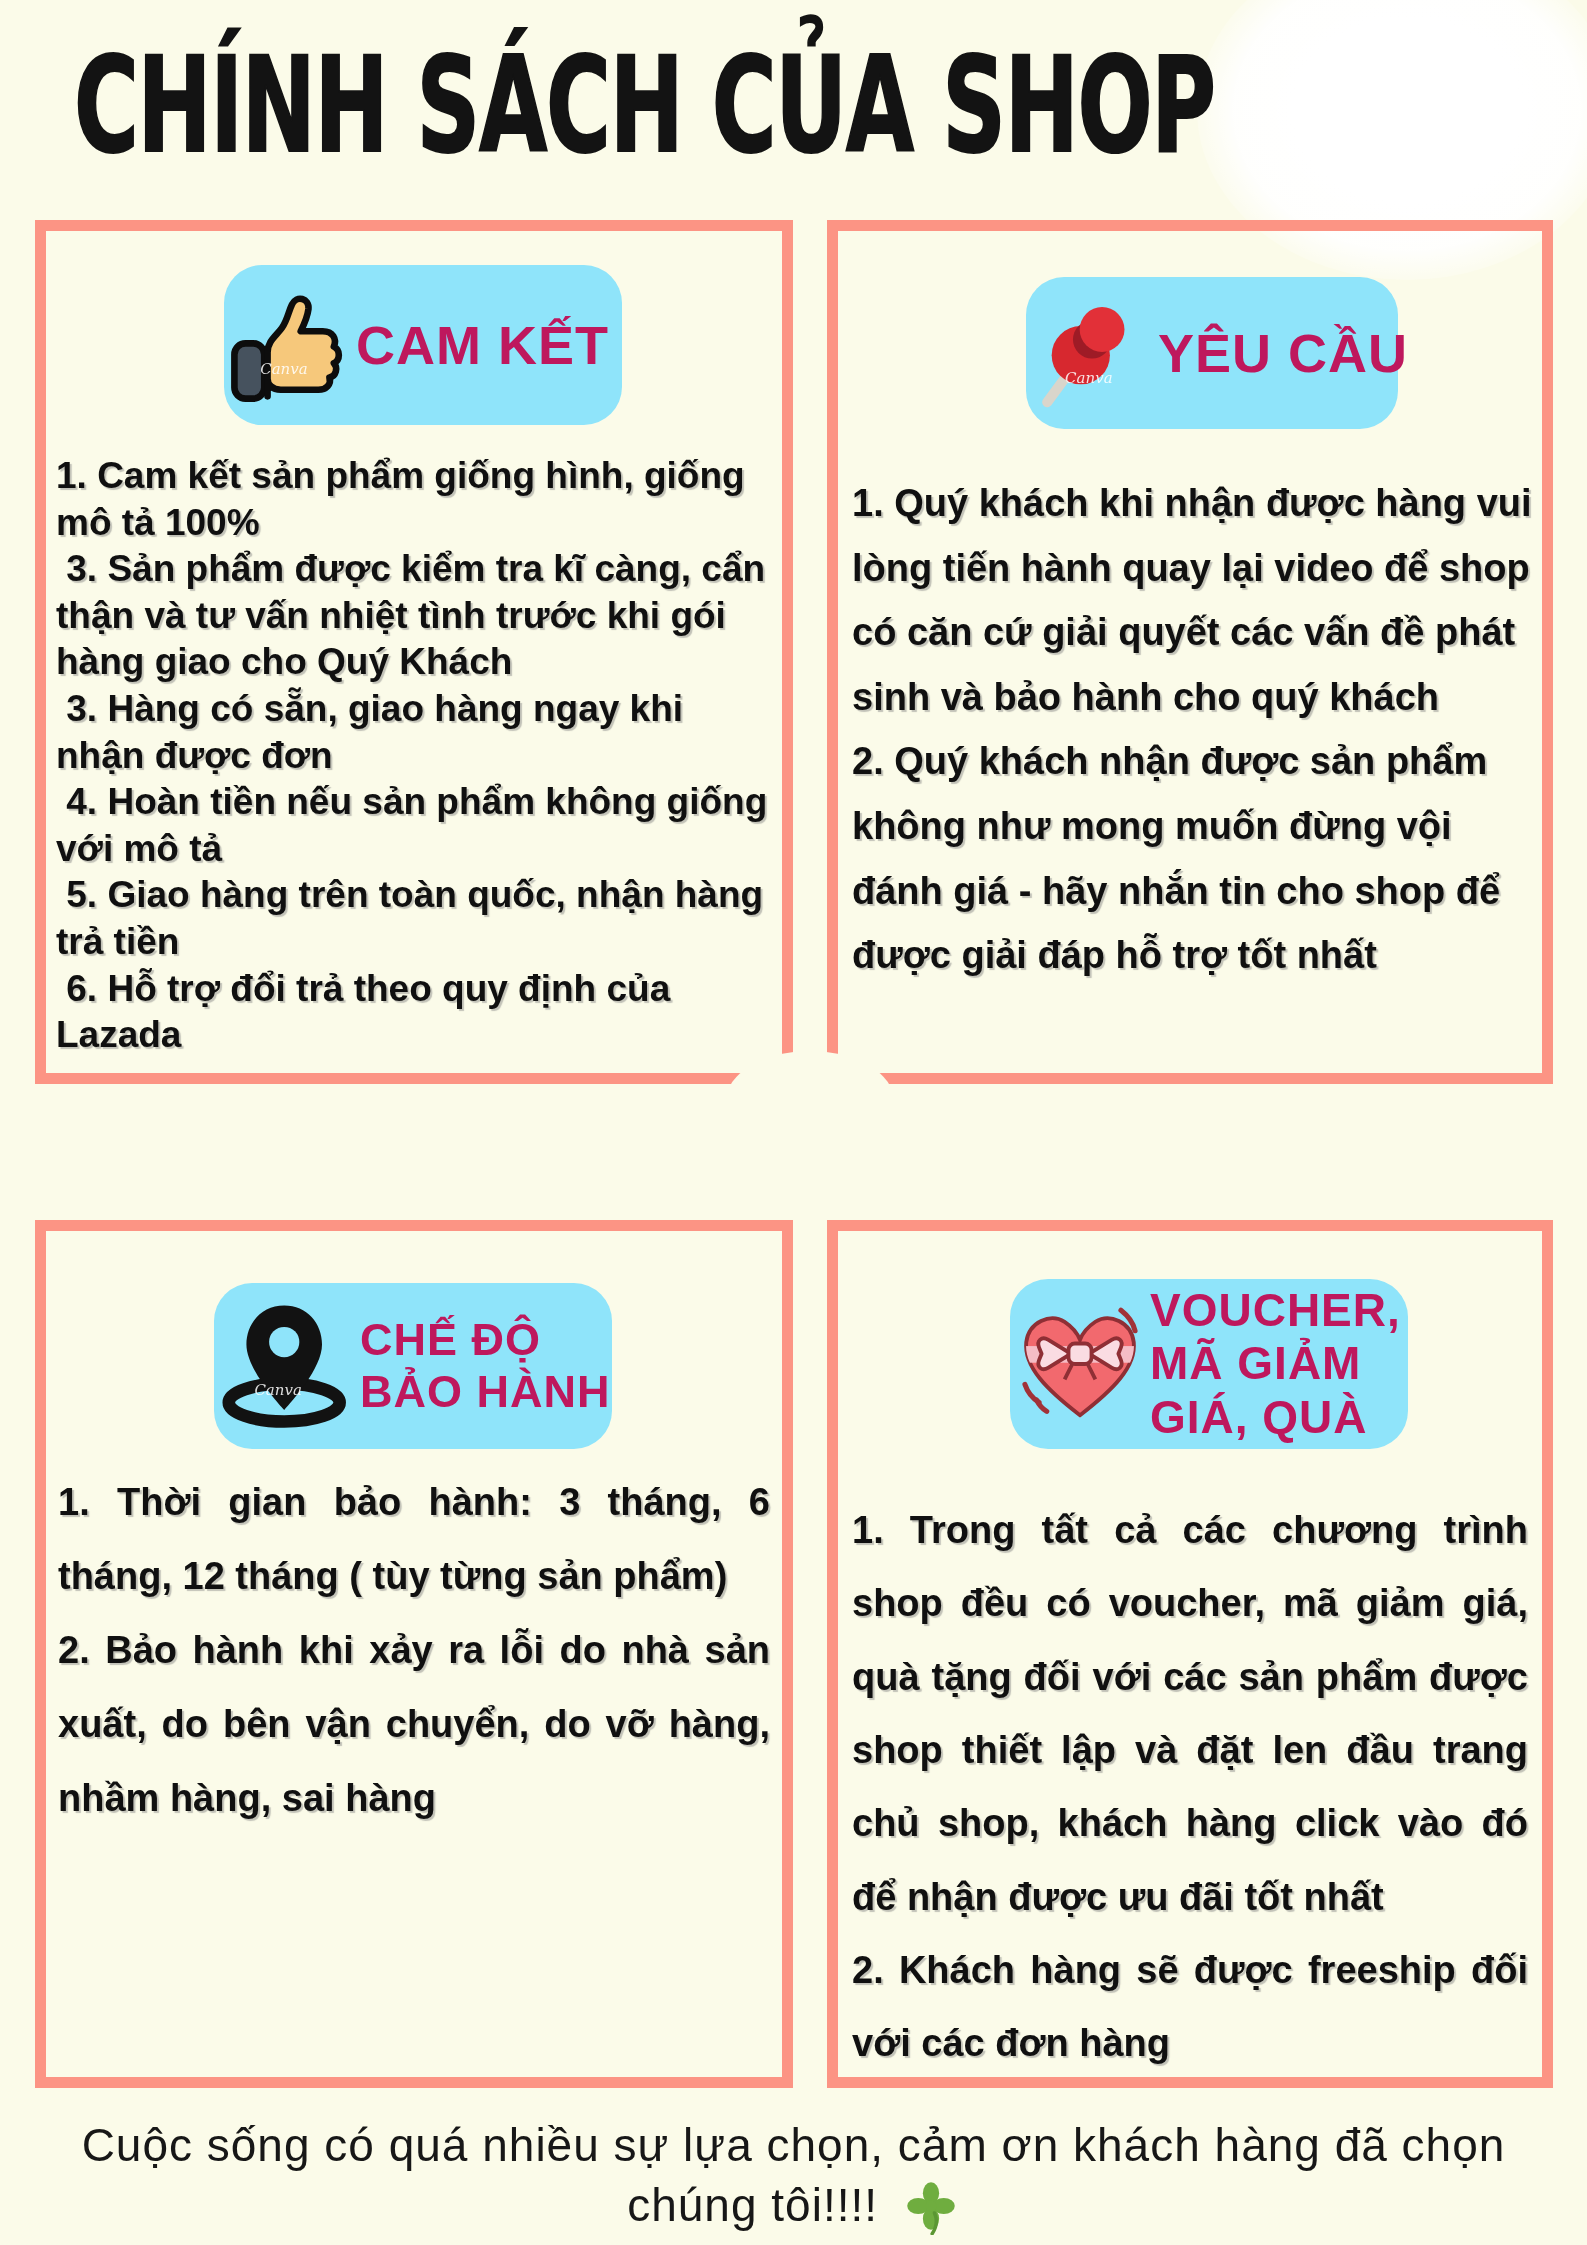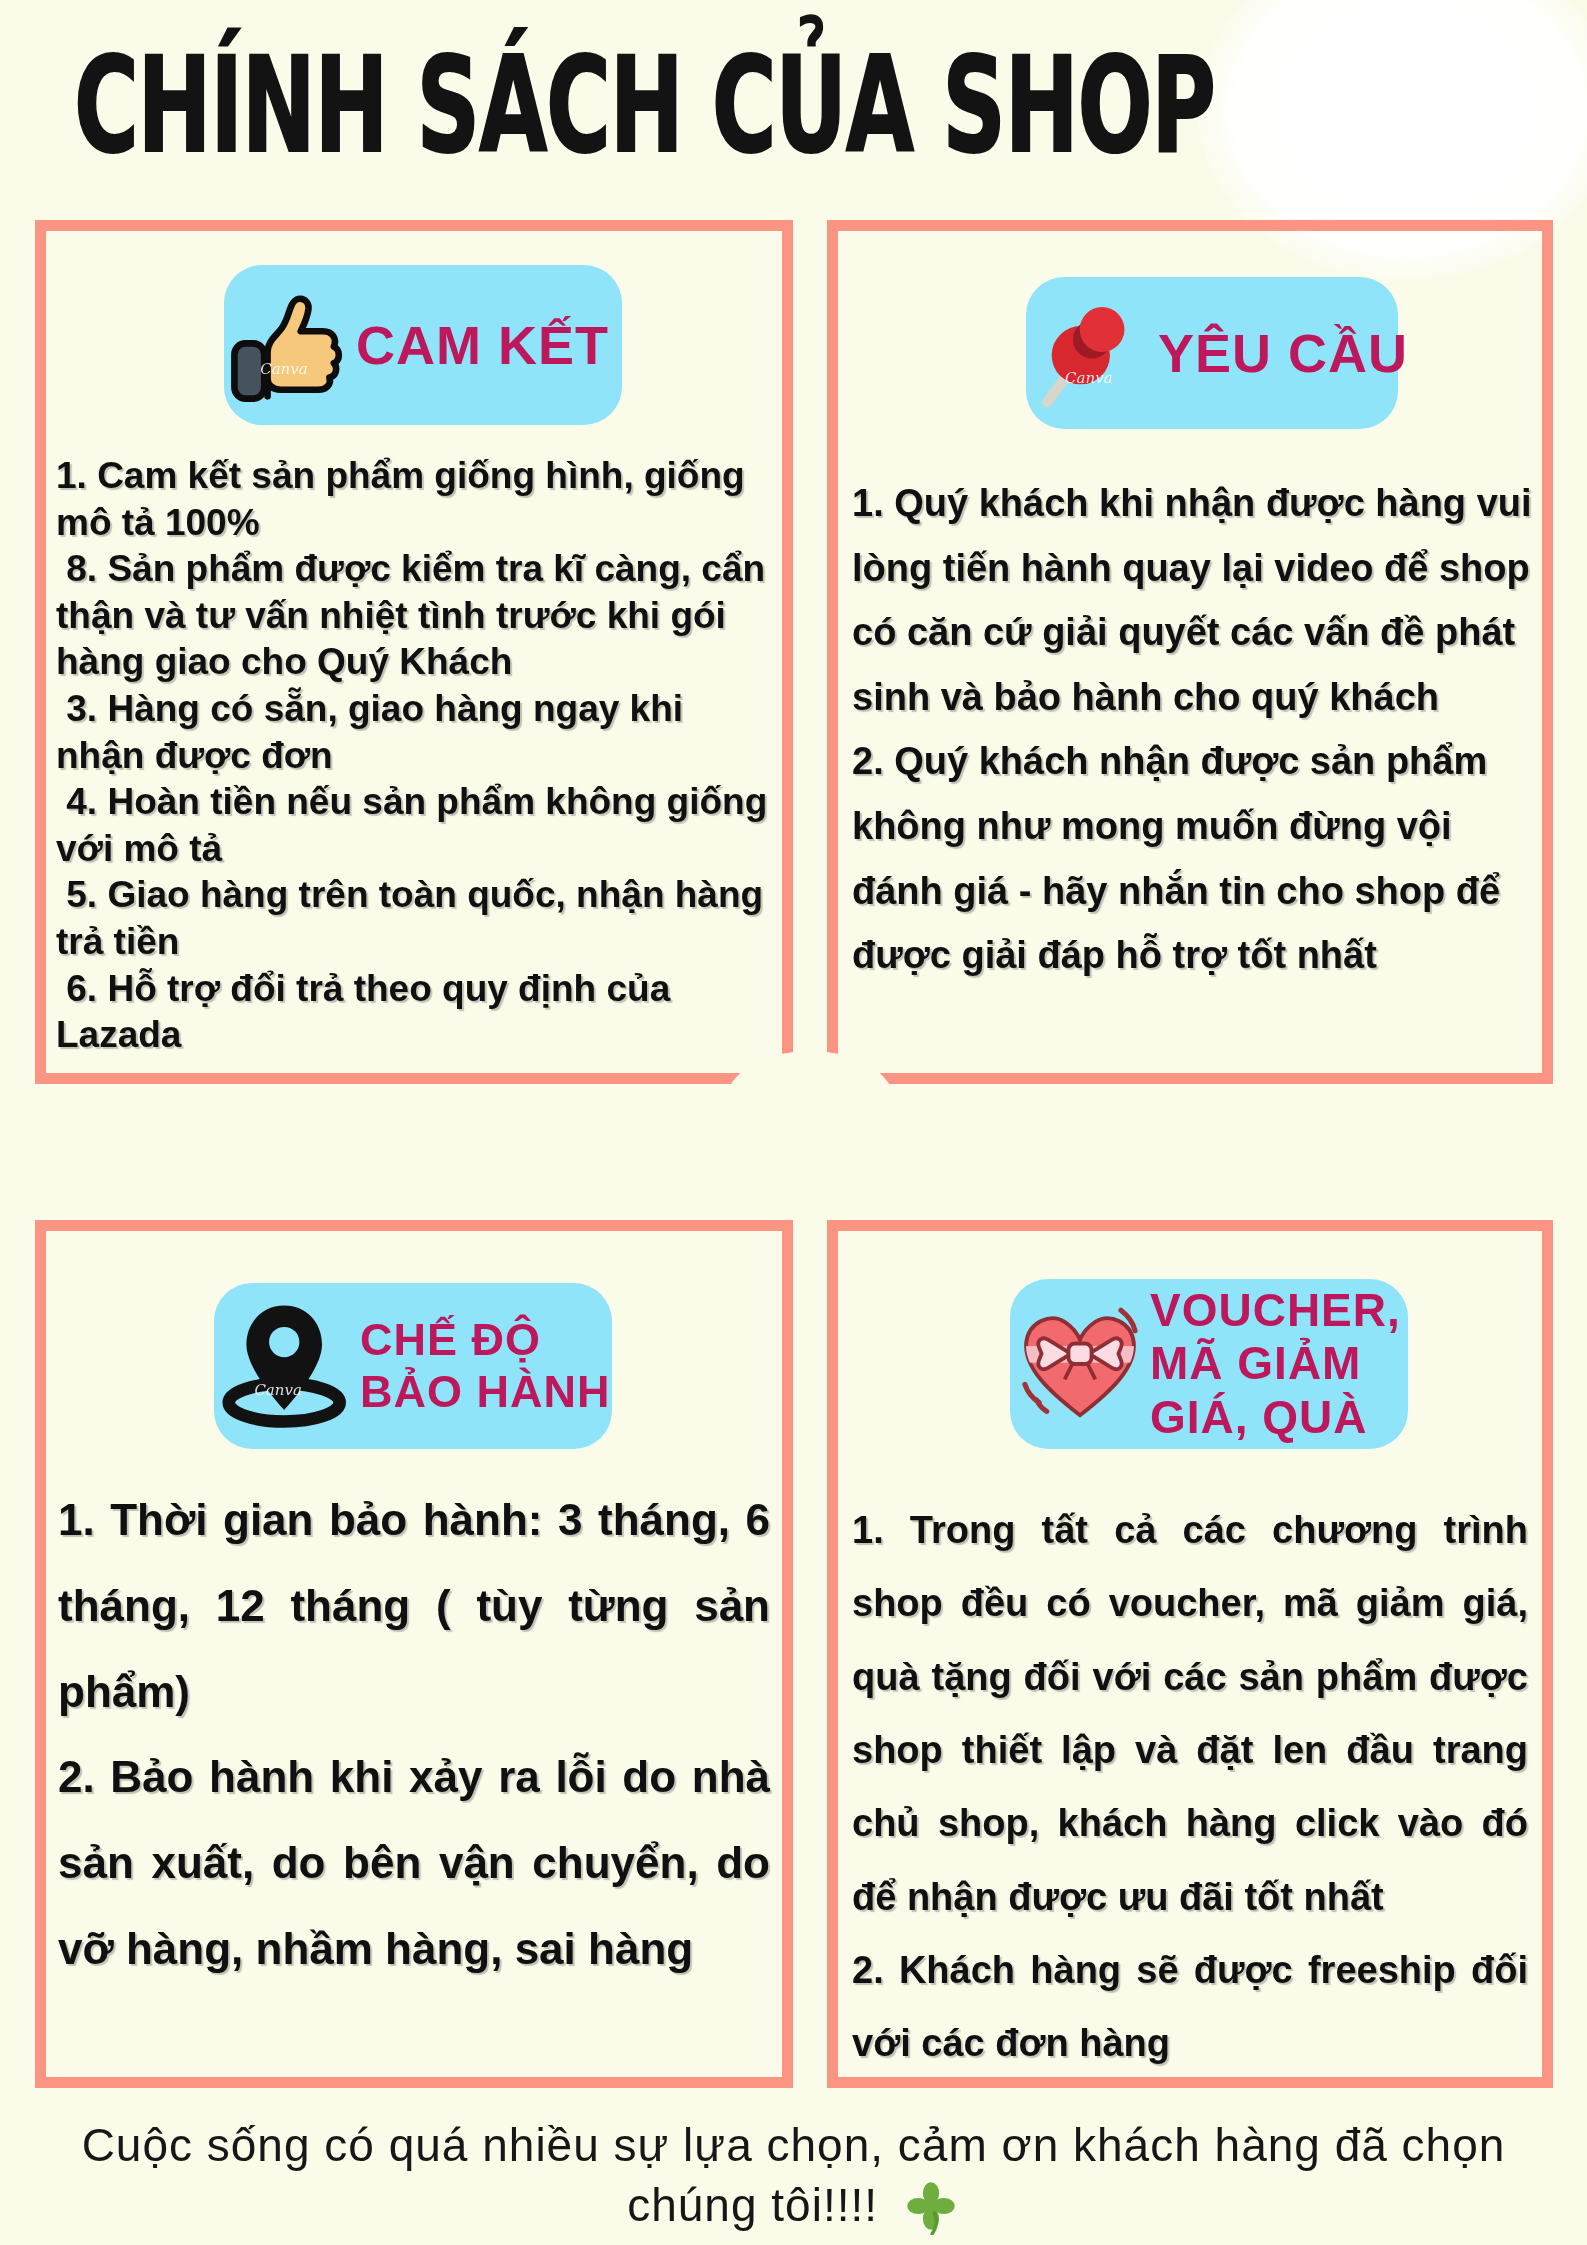--- a/index.html
+++ b/index.html
@@ -72,21 +72,21 @@
     display: flex; flex-direction: column; align-items: flex-start;
     white-space: normal; line-height: 1.16; text-align: center;
   }
   #badge3 .badge-title { font-size: 45px; margin-left: 2px; }
   #badge4 .badge-title { font-size: 46px; margin-left: 6px; }
   .policy-text { position: absolute; font-weight: bold; color: #101010; }
   .policy-text p { margin: 0; text-shadow: 2px 2px 1px rgba(125,125,125,0.45); }
   #text1 { left: 10px; right: 10px; top: 222px; font-size: 37px; line-height: 1.26; }
   #text1 p { white-space: pre-wrap; }
   #text2 { left: 14px; right: 8px;  top: 240px; font-size: 38px; line-height: 1.70; }
-  #text3 { left: 12px; right: 12px; top: 246px; font-size: 44px; line-height: 1.95; text-align: justify; }
+  #text3 { left: 12px; right: 12px; top: 234px; font-size: 38px; line-height: 1.95; text-align: justify; }
   #text4 { left: 14px; right: 14px; top: 263px; font-size: 38px; line-height: 1.93; text-align: justify; }
   .footer {
     position: absolute; left: 0; width: 100%; top: 2116px;
     text-align: center; font-size: 46px; line-height: 1.3;
     letter-spacing: 1px; color: #171717; font-weight: normal;
   }
   .footer-line2 { display: block; }
   .clover { display: inline-block; vertical-align: -14px; margin-left: 10px; }
 </style>
 </head>
@@ -102,21 +102,21 @@
       <svg width="116" height="134" viewBox="0 0 105 115">
         <rect x="4" y="56" width="27" height="50" rx="10" fill="#46525E" stroke="#0d0d0d" stroke-width="6"></rect>
         <path d="M34 104 V64 c0-10 8-15 13-22 c5-7 6-15 9-21 c4-9 16-6 15 4 c-1 8-4 14-7 20 h20 c9 0 13 7 10 14 c6 3 6 12 0 15 c4 4 2 12-4 13 c2 6-3 11-10 11 H46 c-8 0-12-5-12-10 z" fill="#F6C87B" stroke="#0d0d0d" stroke-width="6" stroke-linejoin="round"></path>
       </svg>
       <span class="wm">Canva</span>
     </span>
     <span class="badge-title">CAM KẾT</span>
   </div>
   <div class="policy-text" id="text1">
     <p>1. Cam kết sản phẩm giống hình, giống mô tả 100%</p>
-    <p> 8. Sản phẩm được kiểm tra kĩ càng, cẩn thận và tư vấn nhiệt tình trước khi gói hàng giao cho Quý Khách</p>
+    <p> 3. Sản phẩm được kiểm tra kĩ càng, cẩn thận và tư vấn nhiệt tình trước khi gói hàng giao cho Quý Khách</p>
     <p> 3. Hàng có sẵn, giao hàng ngay khi nhận được đơn</p>
     <p> 4. Hoàn tiền nếu sản phẩm không giống với mô tả</p>
     <p> 5. Giao hàng trên toàn quốc, nhận hàng trả tiền</p>
     <p> 6. Hỗ trợ đổi trả theo quy định của Lazada</p>
   </div>
 </section>
 
 <section class="policy-box" id="box2">
   <div class="badge" id="badge2">
     <span class="icon">

